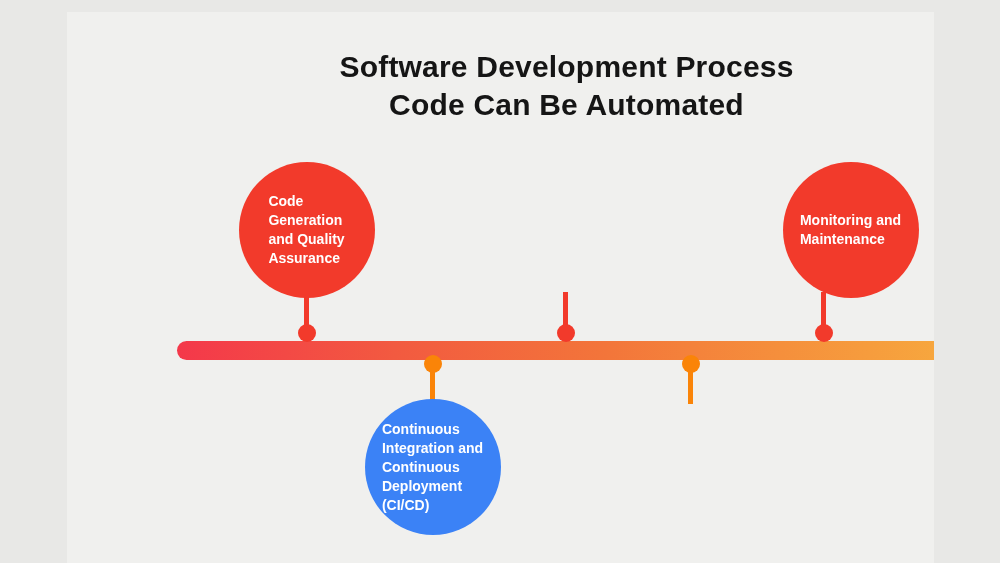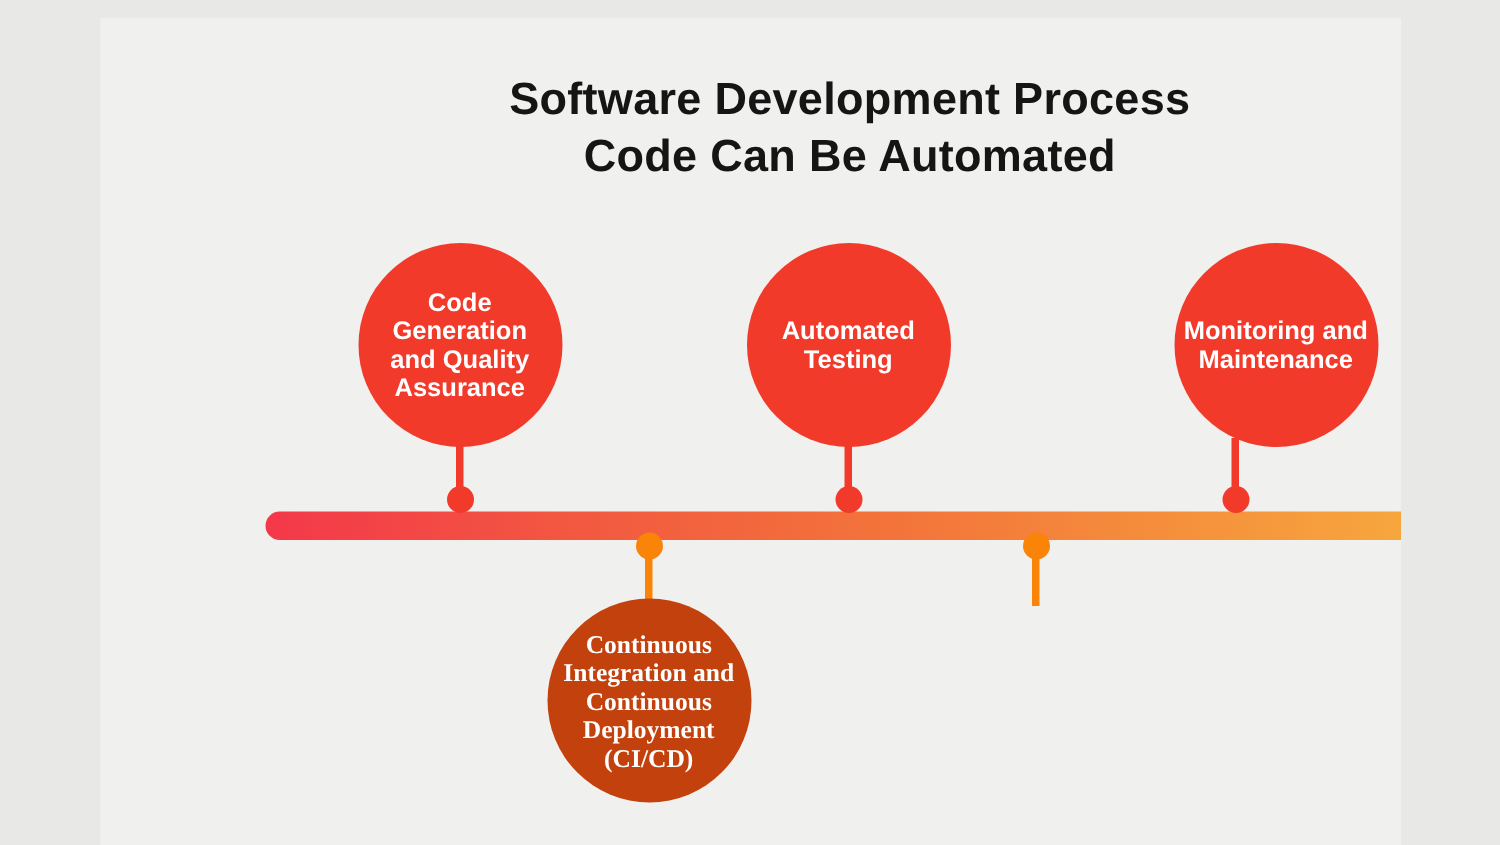--- a/index.html
+++ b/index.html
@@ -45,29 +45,29 @@
 
   
   .circle {
     position: absolute;
     width: 136px;
     height: 136px;
     border-radius: 50%;
     display: flex;
     align-items: center;
     justify-content: center;
-    text-align: center;
+    text-align: left;
     color: #ffffff;
     font-weight: 700;
-    font-size: 17px;
+    font-size: 14px;
     line-height: 19px;
     white-space: pre-line;
   }
   .red    { background: #f23a2b; }
-  .orange { background: #c2410c; font-family: Liberation Serif, serif; }
+  .orange { background: #3b82f6; }
 
   
   .stem {
     position: absolute;
     width: 5px;
   }
   .stem.red-c    { background: #f23a2b; }
   .stem.orange-c { background: #fa8408; }
   .dot {
     position: absolute;
@@ -143,24 +143,20 @@
   <div class="dot red-c n1-dot"></div>
   <div class="circle red n1-circle">
     <span>Code
 Generation
 and Quality
 Assurance</span>
   </div>
 
   <div class="stem red-c n2-stem"></div>
   <div class="dot red-c n2-dot"></div>
-  <div class="circle red n2-circle">
-    <span>Automated
-Testing</span>
-  </div>
 
   <div class="stem red-c n3-stem"></div>
   <div class="dot red-c n3-dot"></div>
   <div class="circle red n3-circle">
     <span>Monitoring and
 Maintenance</span>
   </div>
 
   <div class="stem orange-c n4-stem"></div>
   <div class="dot orange-c n4-dot"></div>

